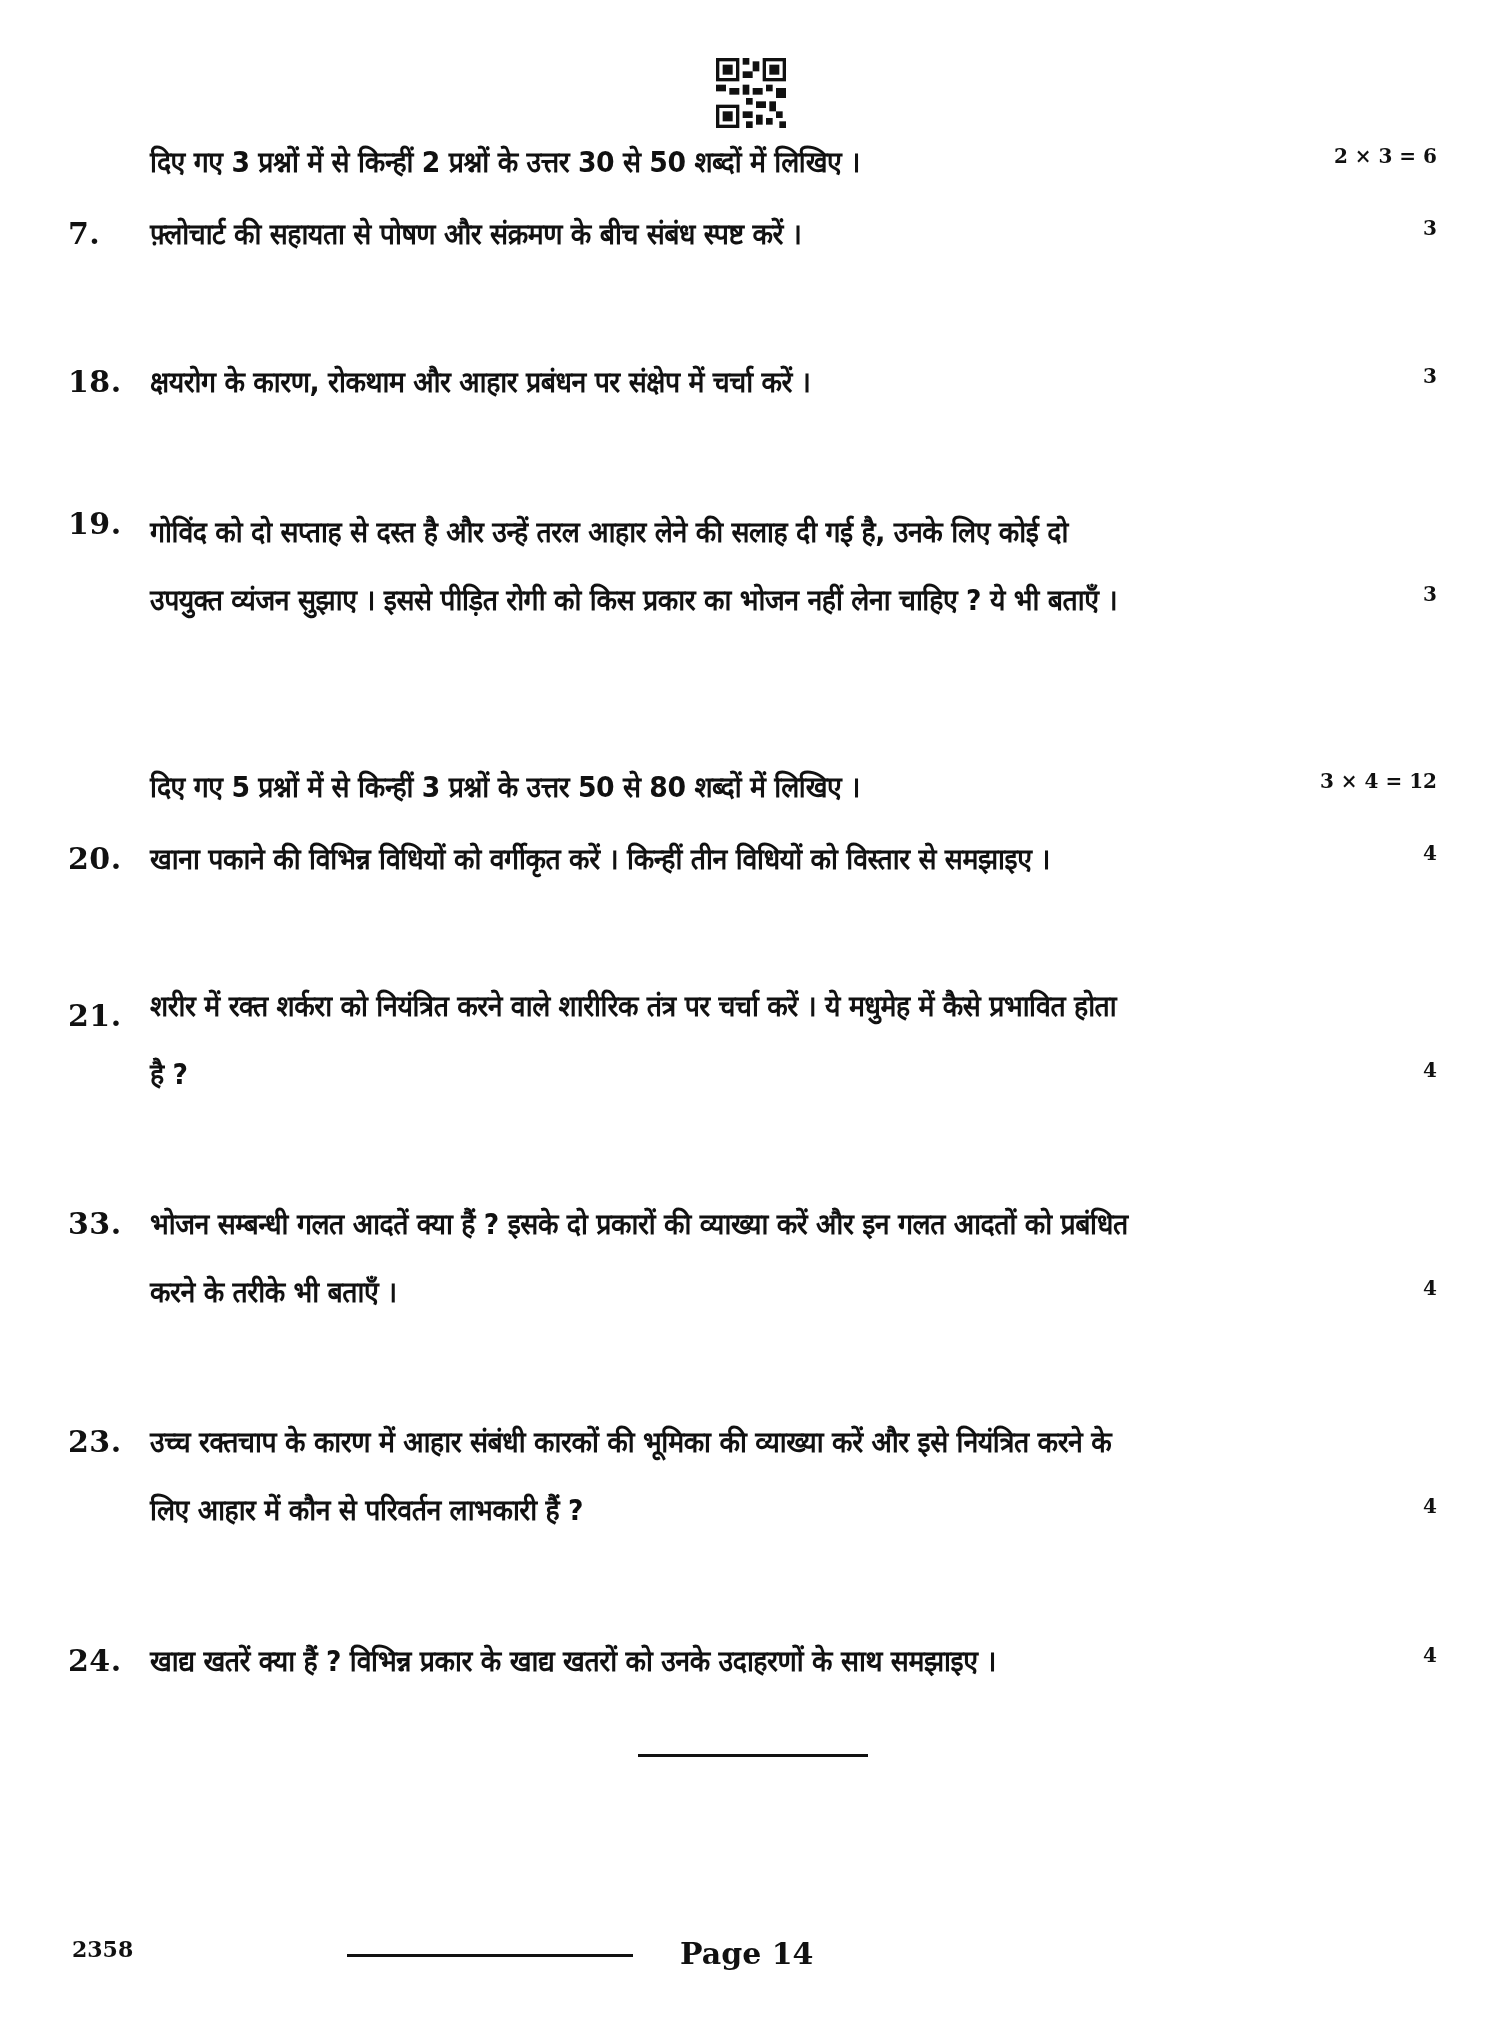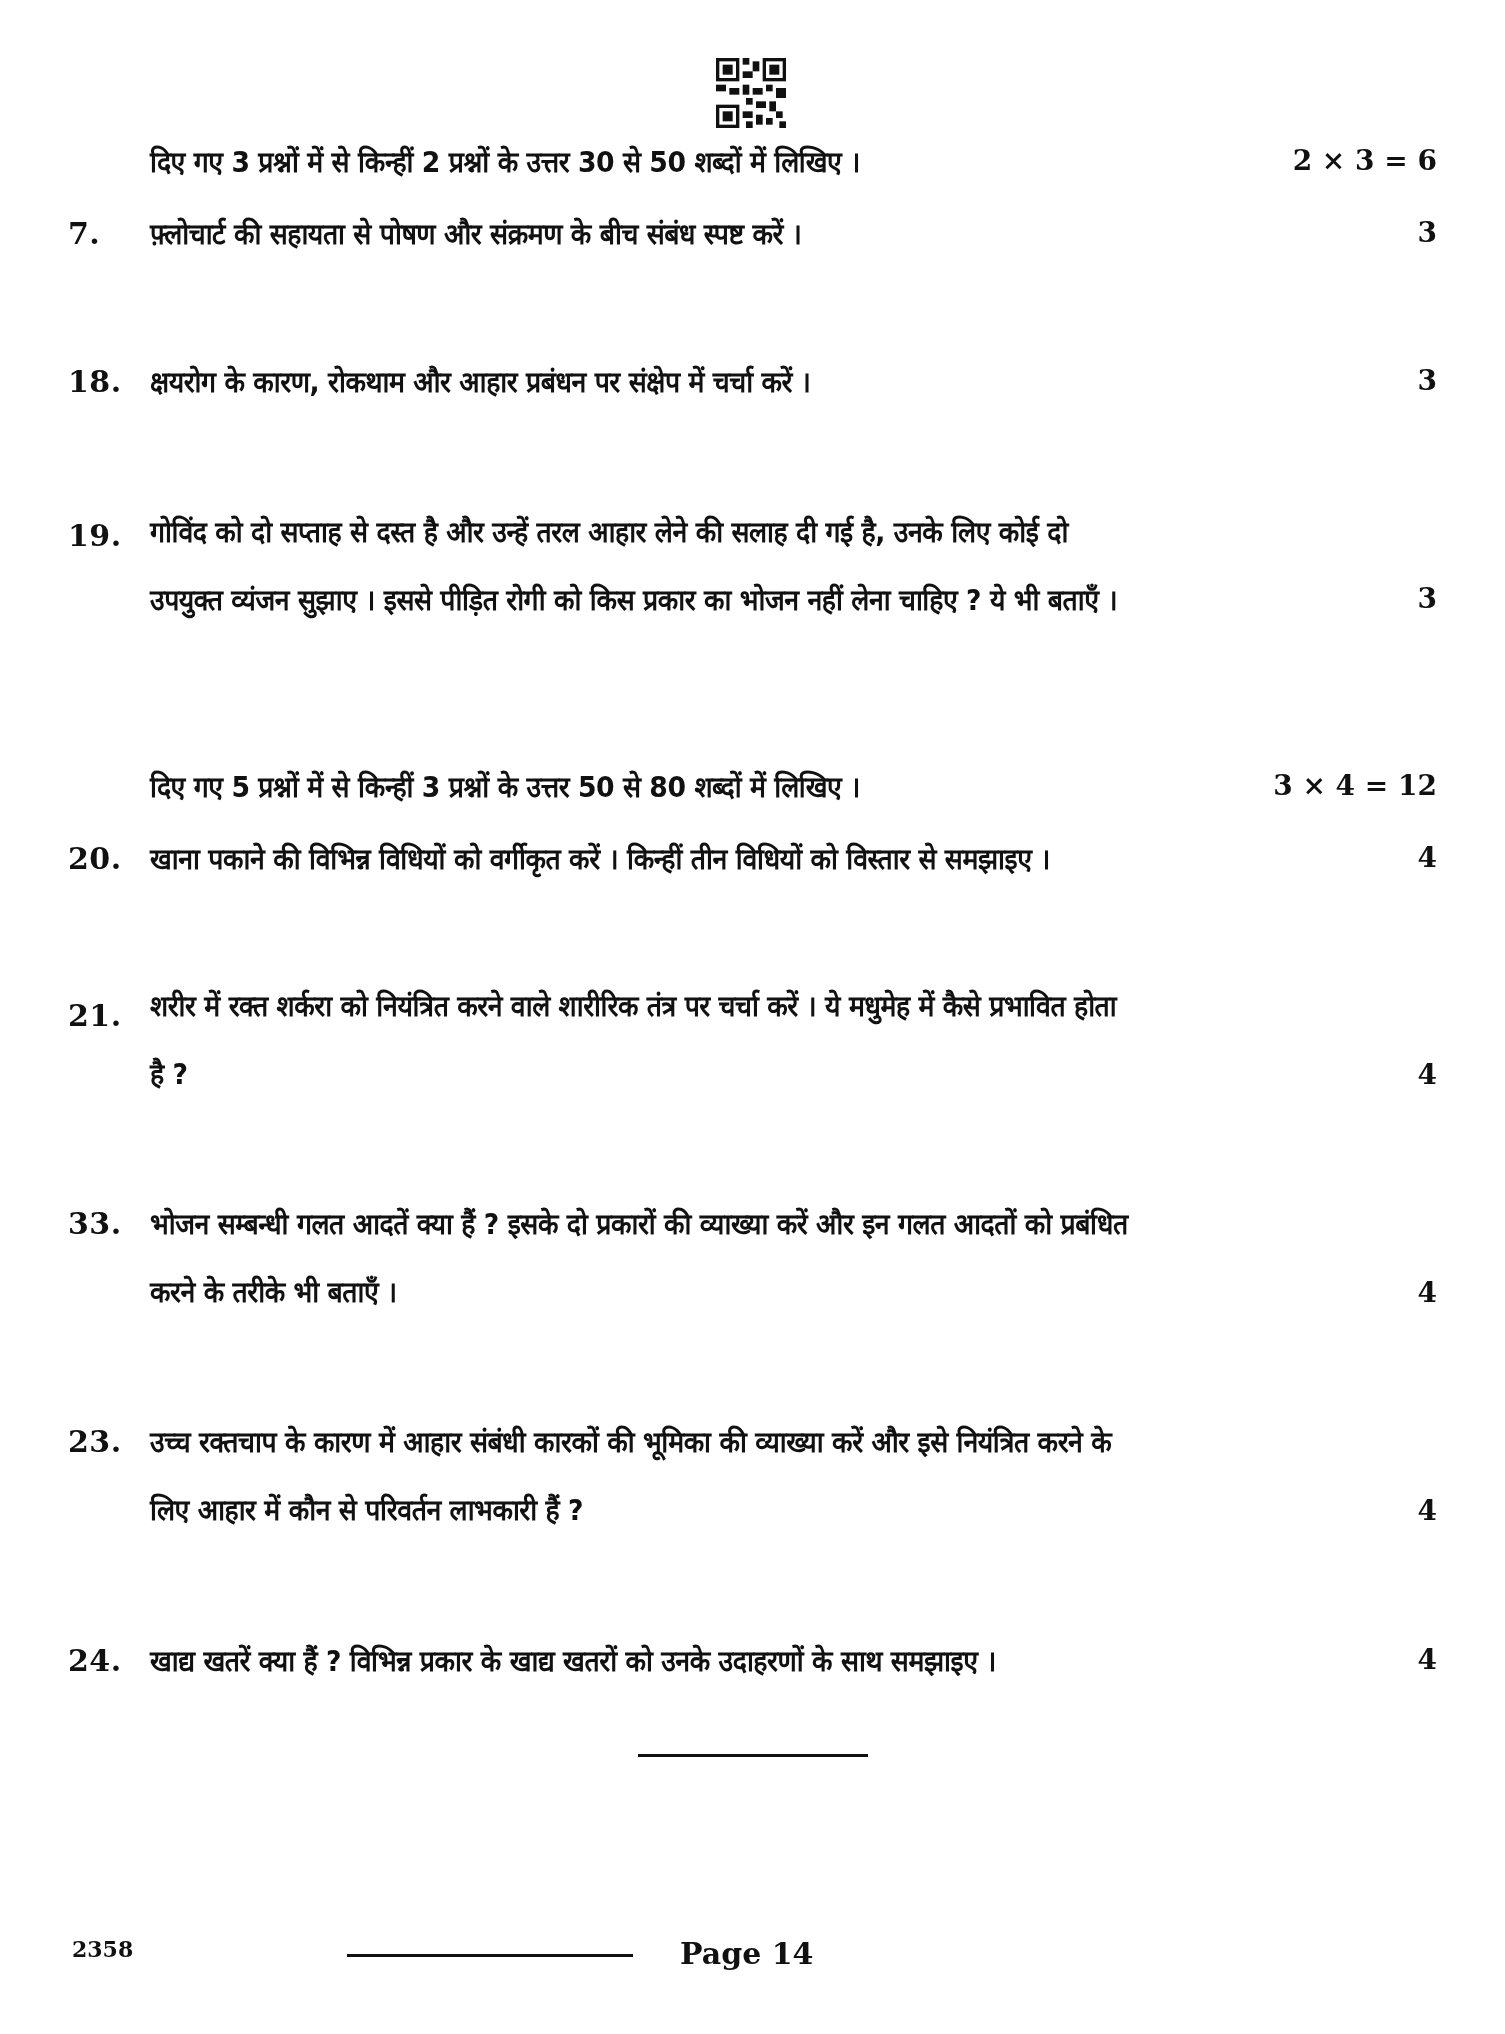--- a/index.html
+++ b/index.html
@@ -18,21 +18,21 @@
     position: absolute; left: 68px; font-weight: bold; font-size: 30px;
     font-family: "DejaVu Serif", serif; letter-spacing: 0.5px;
   }
   .txt {
     position: absolute; left: 150px; width: 1220px; font-weight: bold;
     font-size: 29px; line-height: 68px; font-family: "DejaVu Sans", sans-serif;
     letter-spacing: -0.5px; transform: scaleX(0.92); transform-origin: left top;
     white-space: nowrap;
   }
   .marks {
-    position: absolute; right: 68px; font-weight: bold; font-size: 28px;
+    position: absolute; right: 68px; font-weight: bold; font-size: 20px;
     font-family: "DejaVu Serif", serif; text-align: right;
   }
   .line2 { top: 68px; }
   .endline {
     position: absolute; left: 638px; top: 1754px; width: 230px; height: 3px; background: #111;
   }
   .footer-code {
     position: absolute; left: 72px; top: 1936px; font-size: 22px; font-weight: bold;
     font-family: "DejaVu Serif", serif;
   }
@@ -90,21 +90,21 @@
   <span class="marks" style="top:16px;">3</span>
 </div>
 
 <div class="row" style="top:348px;">
   <span class="num" style="top:16px;">18.</span>
   <span class="txt">क्षयरोग के कारण, रोकथाम और आहार प्रबंधन पर संक्षेप में चर्चा करें ।</span>
   <span class="marks" style="top:16px;">3</span>
 </div>
 
 <div class="row" style="top:498px;">
-  <span class="num" style="top:20px;">19.</span>
+  <span class="num" style="top:8px;">19.</span>
   <span class="txt">गोविंद को दो सप्ताह से दस्त है और उन्हें तरल आहार लेने की सलाह दी गई है, उनके लिए कोई दो</span>
   <span class="txt line2">उपयुक्त व्यंजन सुझाए । इससे पीड़ित रोगी को किस प्रकार का भोजन नहीं लेना चाहिए ? ये भी बताएँ ।</span>
   <span class="marks" style="top:84px;">3</span>
 </div>
 
 <div class="row" style="top:753px;">
   <span class="txt">दिए गए 5 प्रश्नों में से किन्हीं 3 प्रश्नों के उत्तर 50 से 80 शब्दों में लिखिए ।</span>
   <span class="marks" style="top:16px;">3 × 4 = 12</span>
 </div>
 

